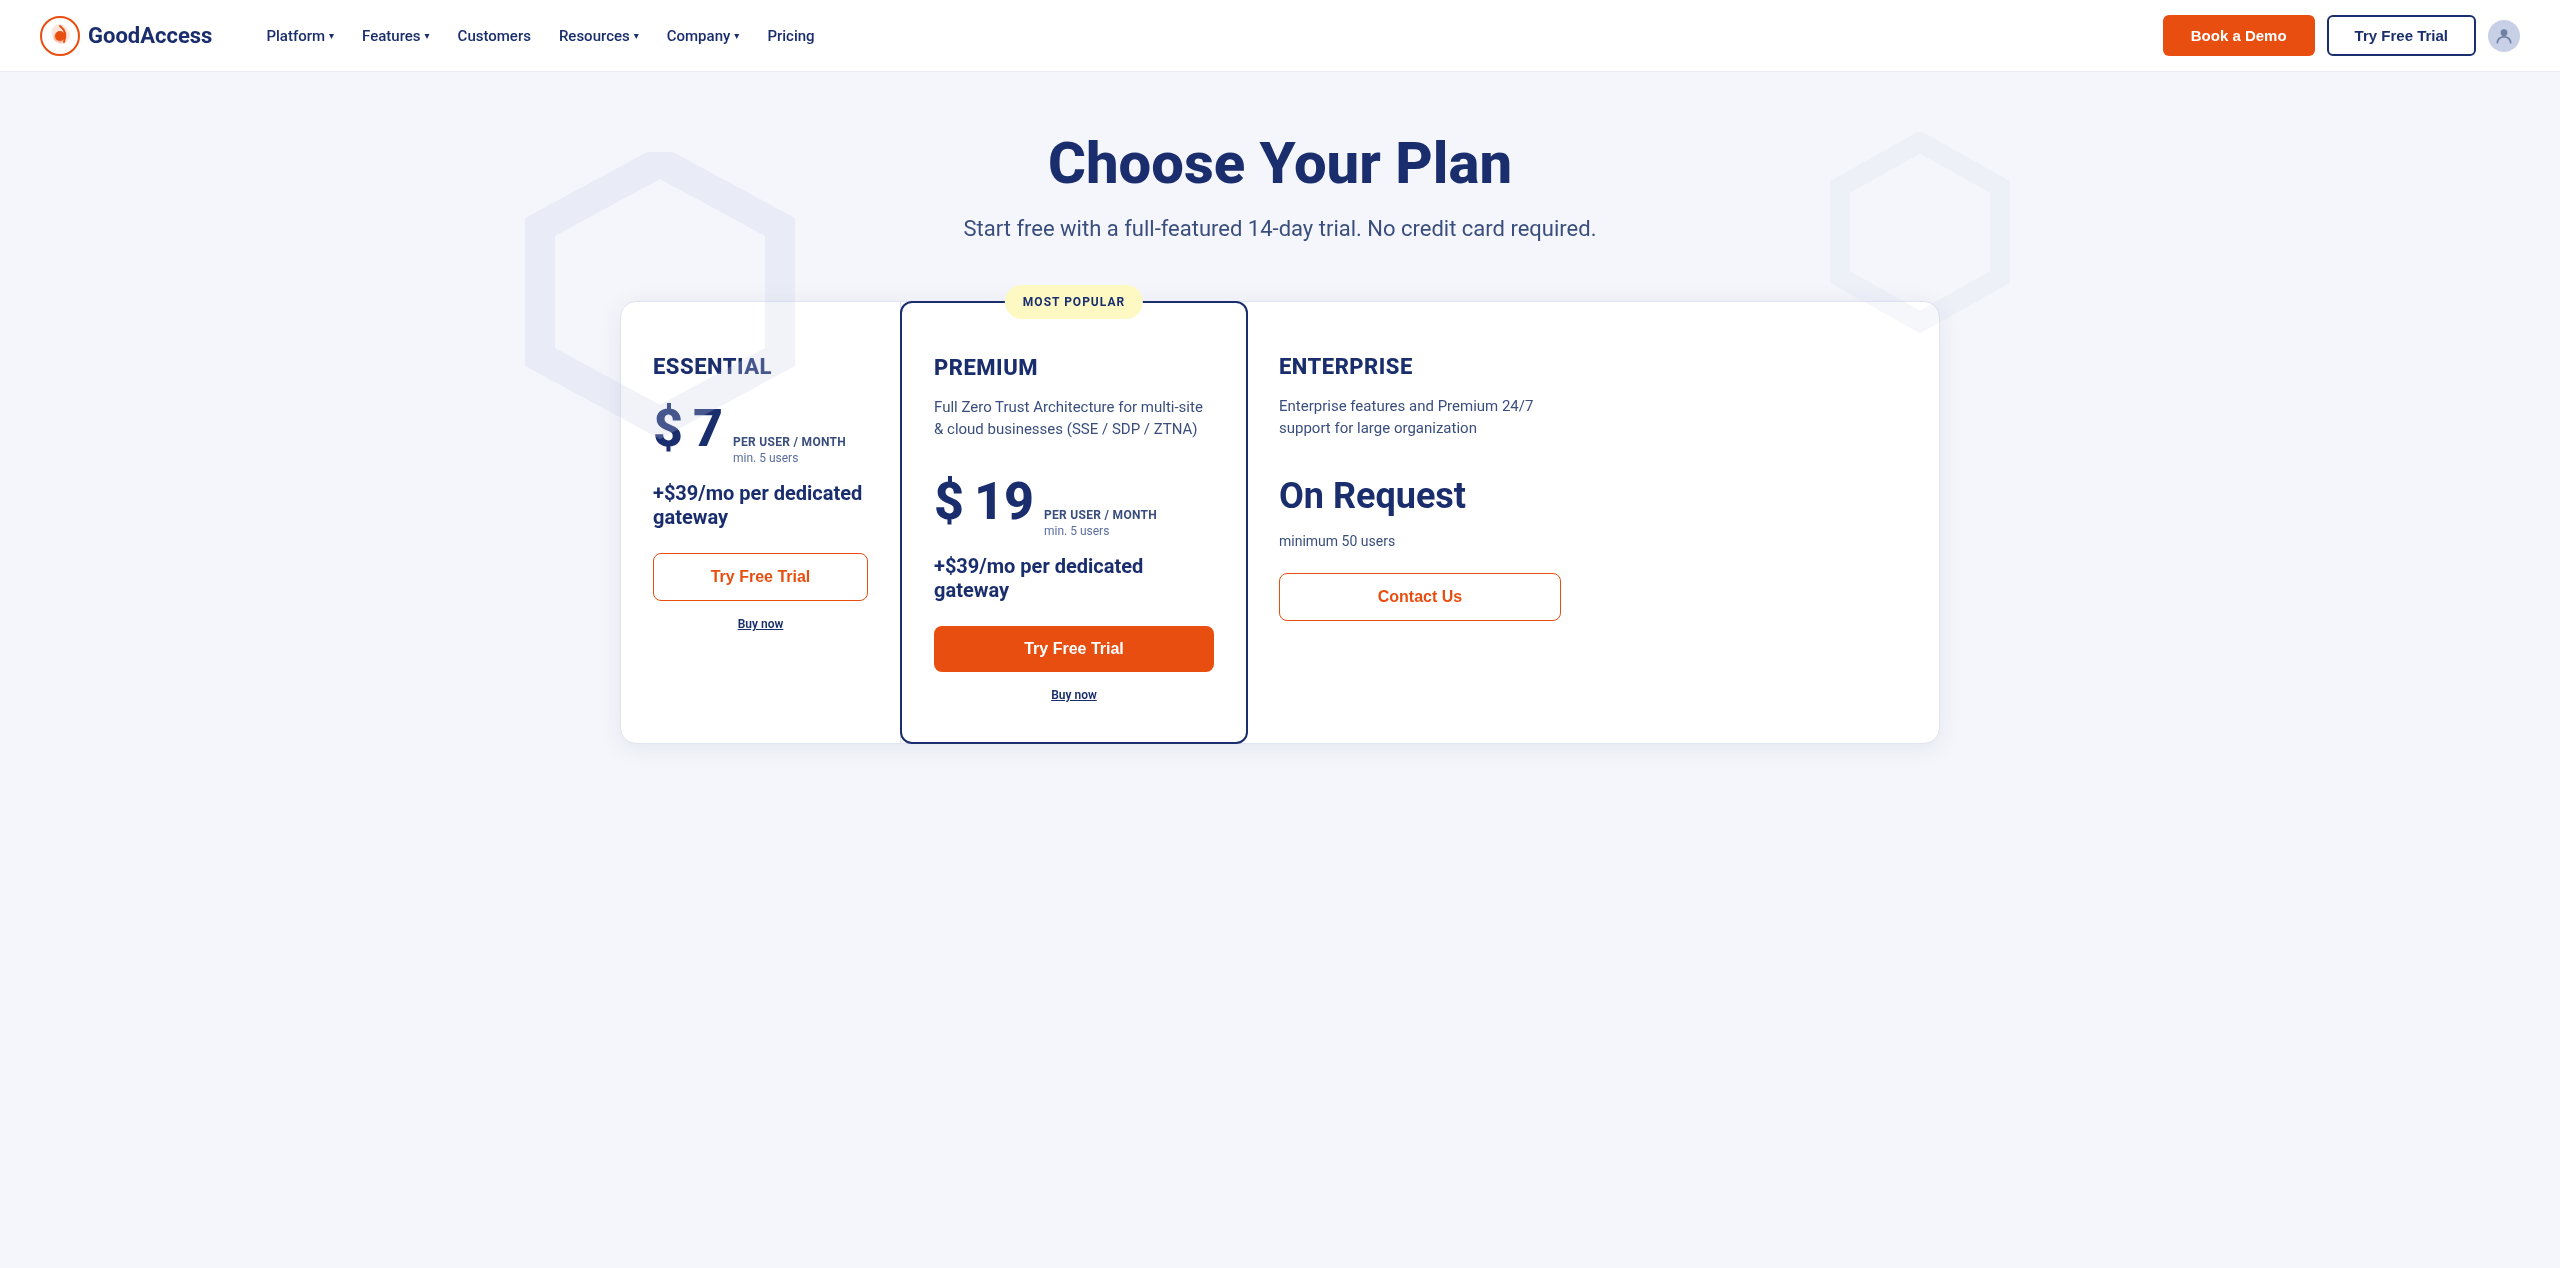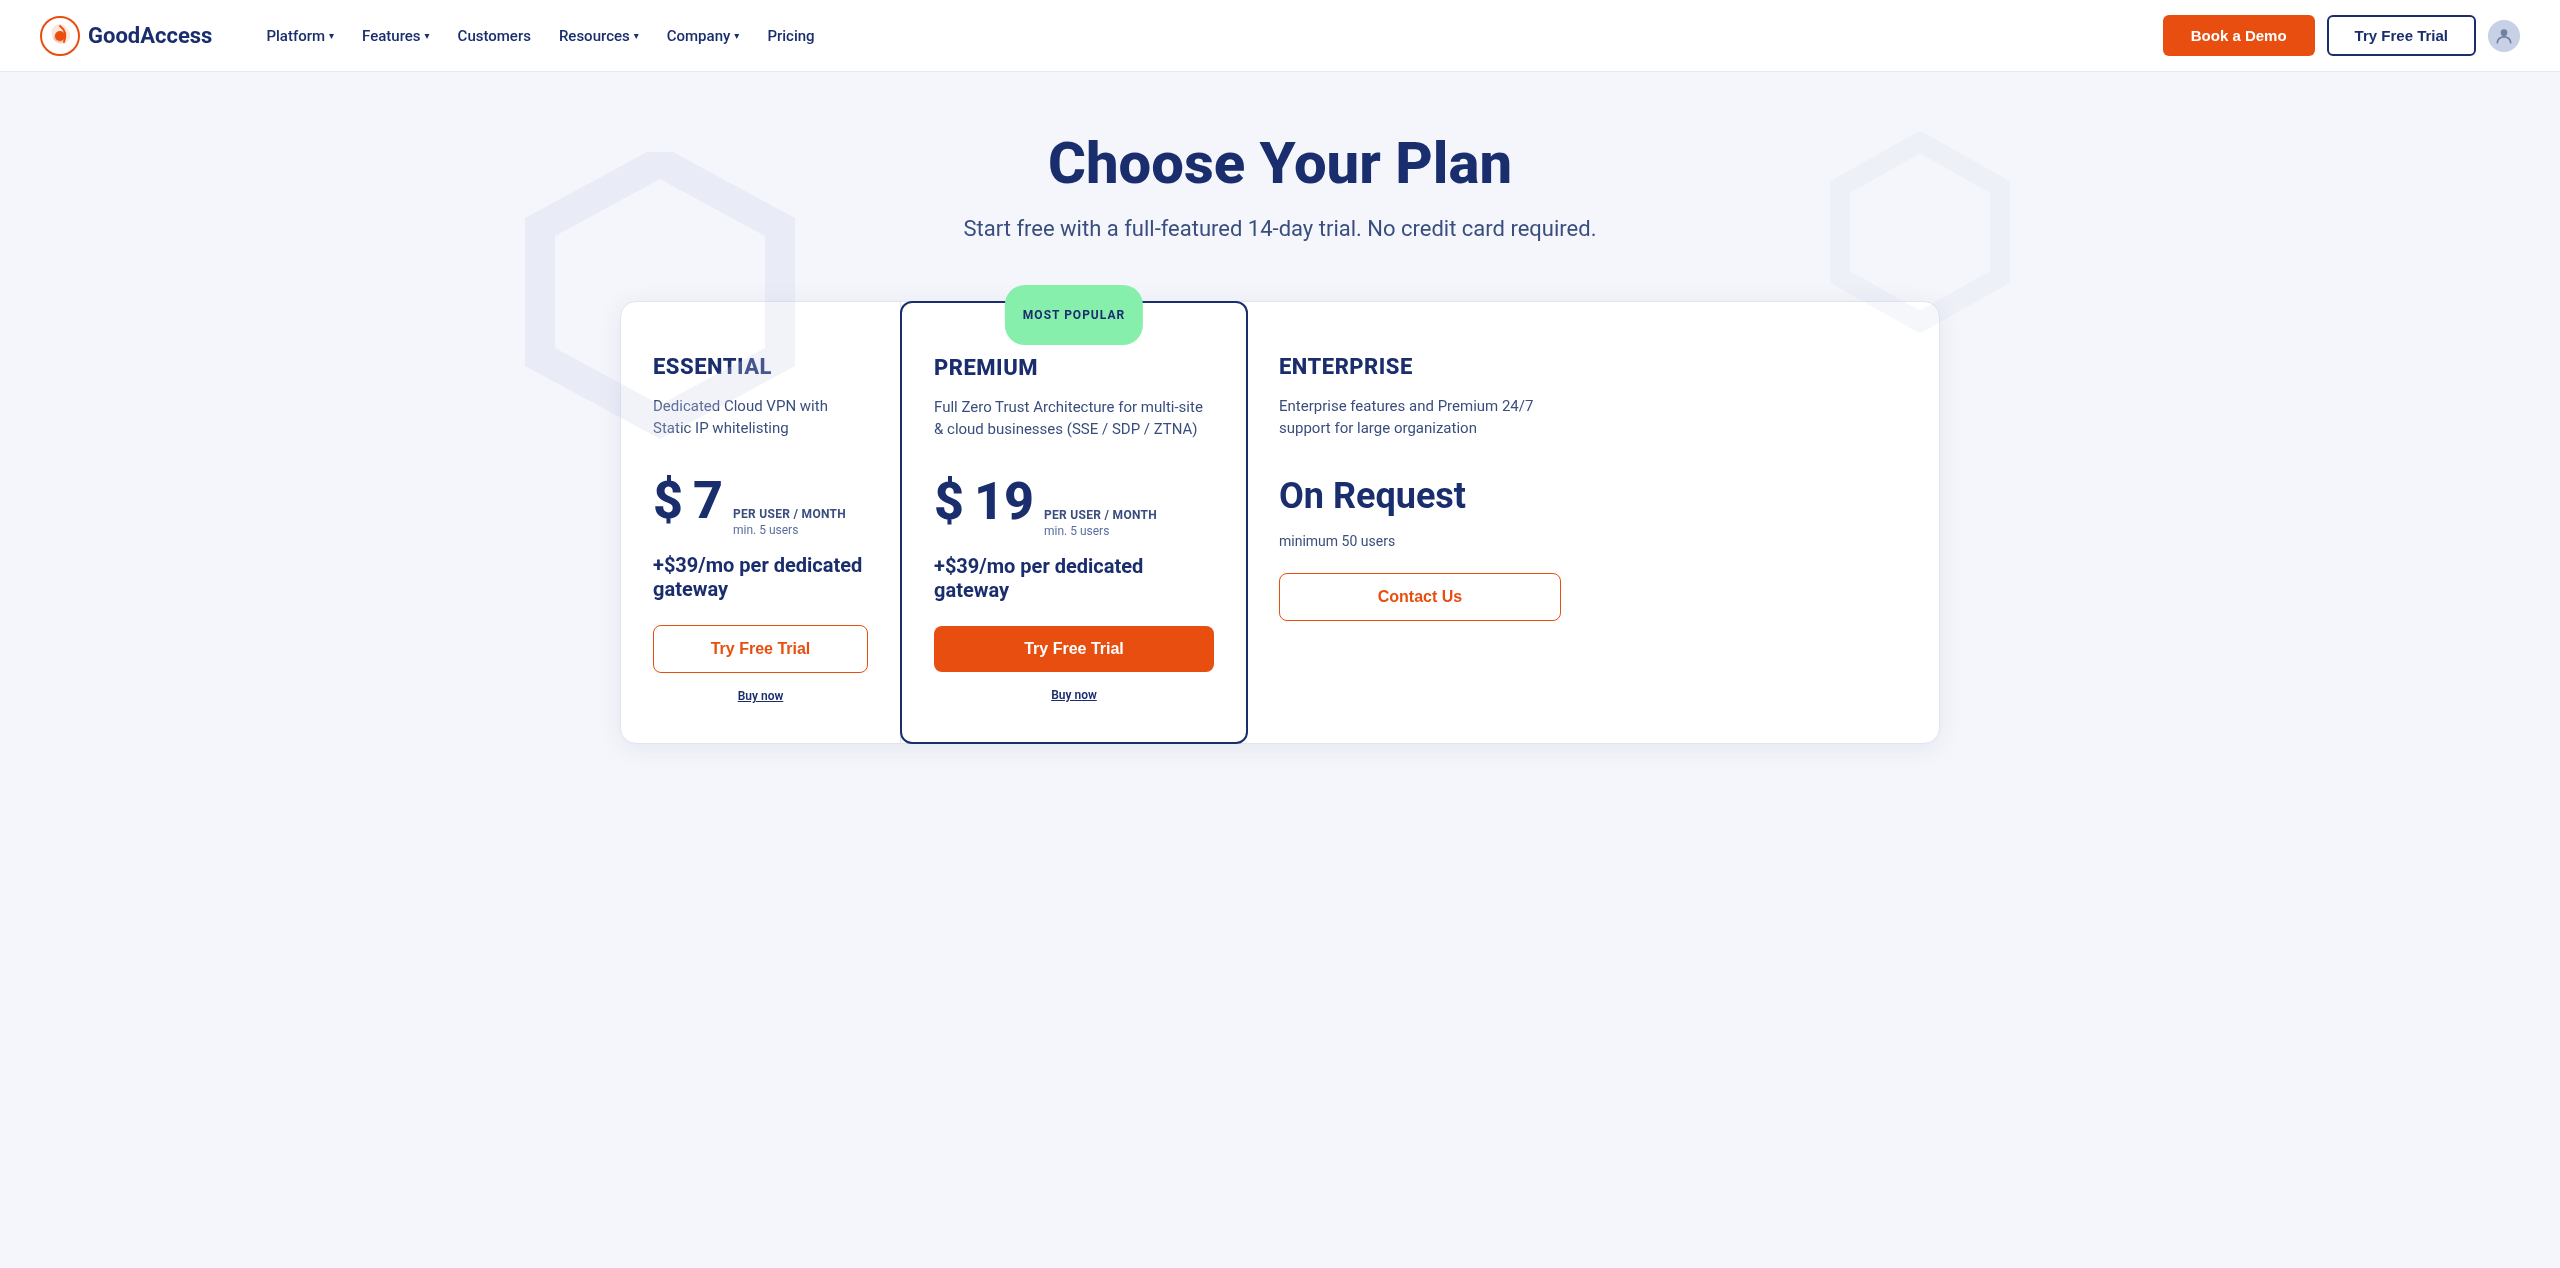--- a/index.html
+++ b/index.html
@@ -230,27 +230,27 @@
       position: relative;
       margin: -1px;
       background: #fff;
     }
 
     .most-popular-badge {
       position: absolute;
       top: -18px;
       left: 50%;
       transform: translateX(-50%);
-      background: #86efac;
+      background: #fef9c3;
       color: #1a2e6e;
       font-size: 12px;
       font-weight: 700;
       letter-spacing: 1px;
       text-transform: uppercase;
-      padding: 23px 18px;
+      padding: 10px 18px;
       border-radius: 20px;
       white-space: nowrap;
     }
 
     .plan-name {
       font-size: 22px;
       font-weight: 800;
       color: #1a2e6e;
       text-transform: uppercase;
       letter-spacing: 0.5px;
@@ -421,21 +421,20 @@
   <div class="hero">
     <h1>Choose Your Plan</h1>
     <p>Start free with a full-featured 14-day trial. No credit card required.</p>
   </div>
 
   <div class="pricing-grid">
 
 
     <div class="plan-col">
       <div class="plan-name">ESSENTIAL</div>
-      <div class="plan-desc">Dedicated Cloud VPN with Static IP whitelisting</div>
       <div class="price-row">
         <span class="price-amount">$</span>
         <span class="price-amount">7</span>
         <div class="price-details">
           <span class="price-unit">PER USER / MONTH</span>
           <span class="price-min">min. 5 users</span>
         </div>
       </div>
       <div class="gateway-fee">+$39/mo per dedicated gateway</div>
       <button class="btn-try-trial-outline">Try Free Trial</button>

